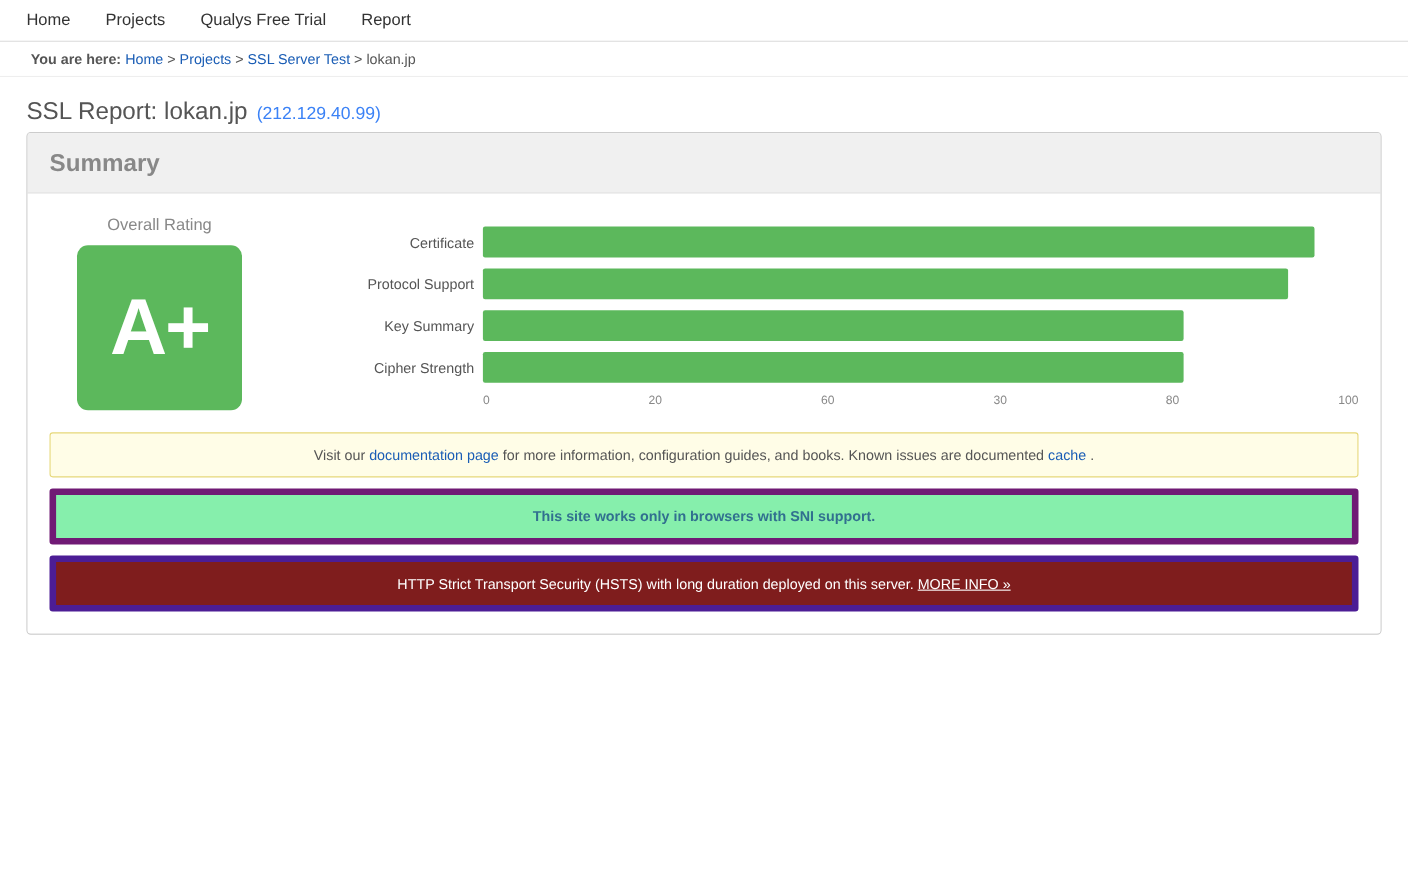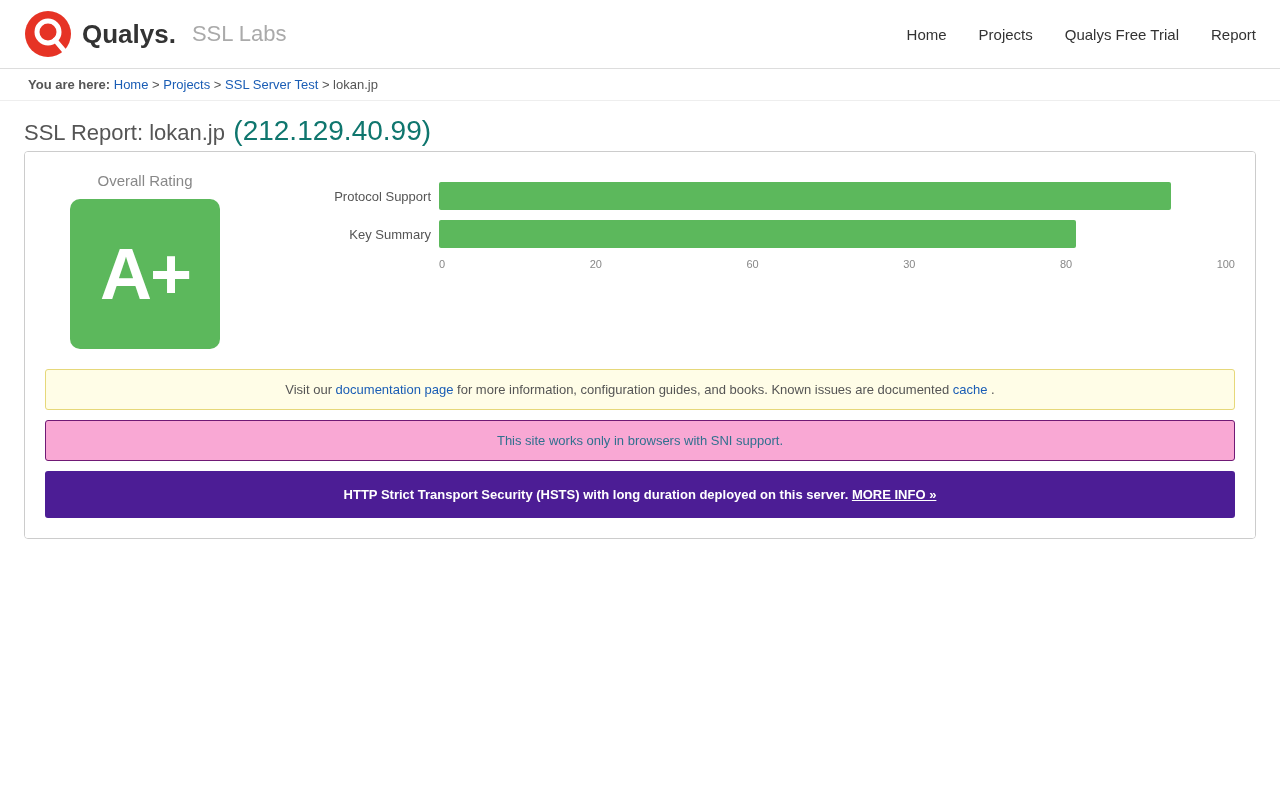--- a/index.html
+++ b/index.html
@@ -193,90 +193,93 @@
       border-radius: 3px;
       text-align: center;
     }
     .info-banner a { color: #1a5db5; text-decoration: none; }
     .banner-yellow {
       background: #fffde7;
       border: 1px solid #e6d87a;
       color: #555;
     }
     .banner-blue {
-      background: #f9a8d4;
-      border: 1px solid #701a75;
+      background: #86efac;
+      border: 6px solid #701a75;
       color: #31708f;
+      font-weight: bold;
+    }
+    .banner-green {
+      background: #7f1d1d;
+      border: 6px solid #4c1d95;
+      color: #fff;
       font-weight: normal;
-    }
-    .banner-green {
-      background: #4c1d95;
-      border: 4px solid #4c1d95;
-      color: #fff;
-      font-weight: bold;
     }
     .banner-green a { color: #fff; text-decoration: underline; }
   </style>
 </head>
 <body>
 
 <div class="header">
-  <div class="logo-area">
-
-    <svg class="logo-icon" viewBox="0 0 48 48" xmlns="http://www.w3.org/2000/svg">
-      <circle cx="24" cy="24" r="23" fill="#e63325"></circle>
-      <circle cx="24" cy="22" r="11" fill="none" stroke="white" stroke-width="5"></circle>
-      <line x1="31" y1="30" x2="42" y2="43" stroke="white" stroke-width="5" stroke-linecap="round"></line>
-    </svg>
-    <span class="logo-text">Qualys.</span>
-    <span class="logo-sub">SSL Labs</span>
-  </div>
   <nav class="nav-links">
     <a href="#">Home</a>
     <a href="#">Projects</a>
     <a href="#">Qualys Free Trial</a>
     <a href="#">Report</a>
   </nav>
 </div>
 
 <div class="breadcrumb">
   <strong>You are here:</strong>
   <a href="#">Home</a> &gt;
   <a href="#">Projects</a> &gt;
   <a href="#">SSL Server Test</a> &gt;
   <span>lokan.jp</span>
 </div>
 
 <div class="content">
 
   <div class="page-title">
     <span>SSL Report: lokan.jp</span>
-    <span style="font-size:28px;font-weight:normal;color:#0f766e;">(212.129.40.99)</span>
+    <span style="font-size:16px;font-weight:normal;color:#3b82f6;">(212.129.40.99)</span>
   </div>
 
 
   <div class="summary-box">
+    <div class="summary-header">Summary</div>
     <div class="summary-body">
 
       <div class="rating-chart-row">
 
         <div class="rating-section">
           <div class="overall-rating-label">Overall Rating</div>
           <div class="grade-box">A+</div>
         </div>
 
         <div class="chart-section">
           <div class="chart-row">
+            <div class="chart-label">Certificate</div>
+            <div class="chart-bar-container">
+              <div class="chart-bar" style="width: 95%;"></div>
+            </div>
+          </div>
+          <div class="chart-row">
             <div class="chart-label">Protocol Support</div>
             <div class="chart-bar-container">
               <div class="chart-bar" style="width: 92%;"></div>
             </div>
           </div>
           <div class="chart-row">
             <div class="chart-label">Key Summary</div>
+            <div class="chart-bar-container">
+              <div class="chart-bar" style="width: 80%;"></div>
+            </div>
+          </div>
+          <div class="chart-row">
+            <div class="chart-label">Cipher Strength</div>
             <div class="chart-bar-container">
               <div class="chart-bar" style="width: 80%;"></div>
             </div>
           </div>
 
           <div class="chart-axis">
             <div class="chart-axis-labels">
               <span>0</span>
               <span>20</span>
               <span>60</span>

